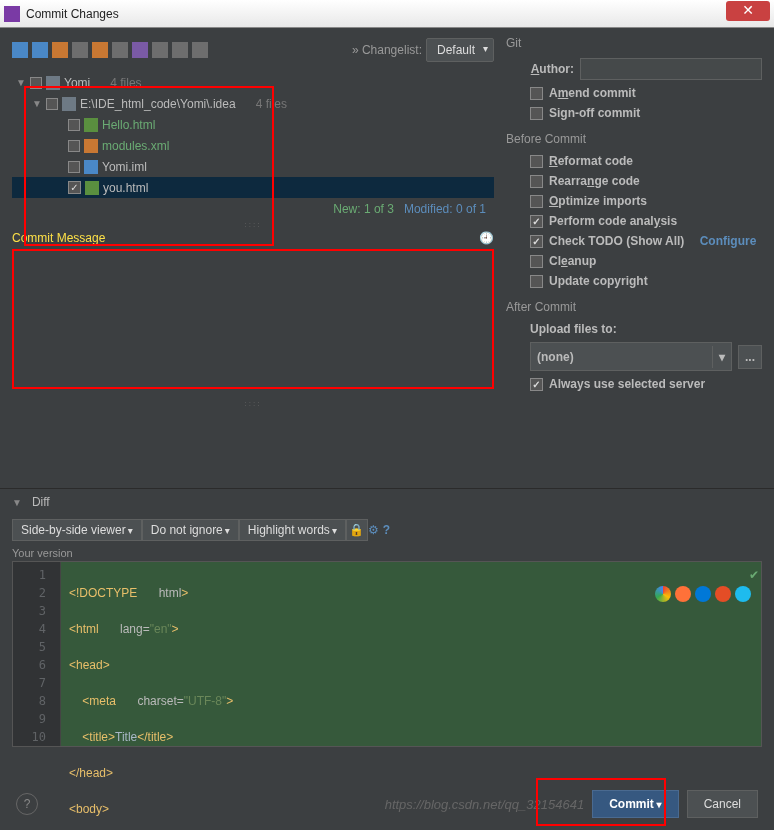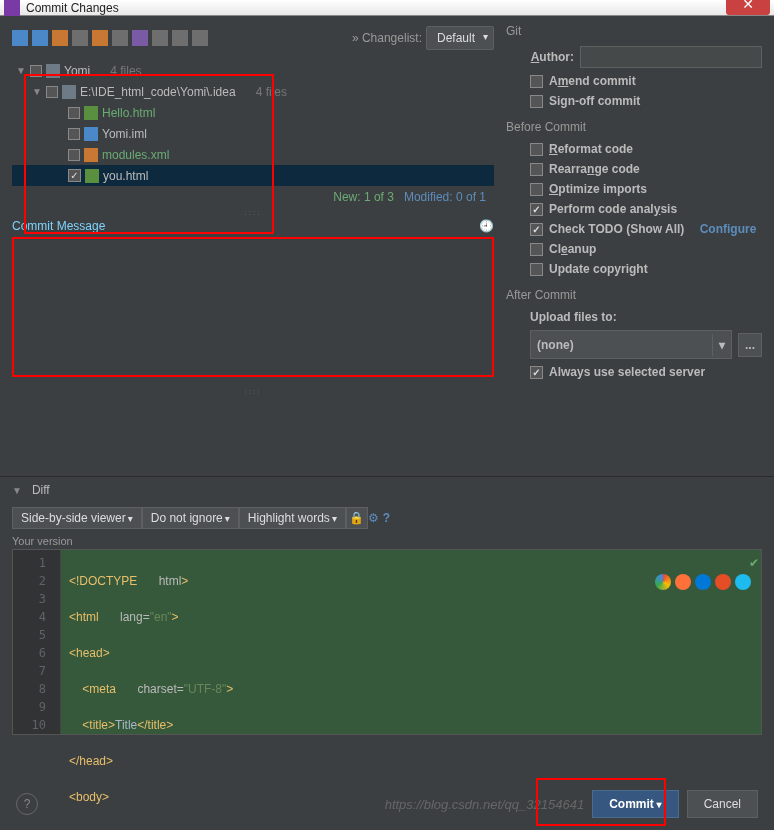--- a/index.html
+++ b/index.html
@@ -1,17 +1,17 @@
 <!DOCTYPE html>
 <html><head>
 <meta charset="utf-8">
 <style>
 * { margin: 0; padding: 0; box-sizing: border-box; font-family: "Segoe UI", Arial, sans-serif; font-size: 12px; }
 body { background: #3c3f41; color: #bbb; width: 774px; height: 830px; overflow: hidden; position: relative; }
-.titlebar { background: linear-gradient(#fff, #e8e8e8); height: 16px; display: flex; align-items: center; padding: 0 4px; border-bottom: 1px solid #888; }
+.titlebar { background: linear-gradient(#fff, #e8e8e8); height: 28px; display: flex; align-items: center; padding: 0 4px; border-bottom: 1px solid #888; }
 .titlebar .icon { width: 16px; height: 16px; background: #7a3aa5; margin-right: 6px; }
 .titlebar .title { color: #222; flex: 1; }
 .close-btn { width: 44px; height: 20px; background: #c94141; border-radius: 3px; color: #fff; text-align: center; line-height: 18px; margin-top: -6px; font-size: 14px; }
 .content { display: flex; height: 460px; }
 .left { flex: 1; padding: 8px 12px; position: relative; }
 .right { width: 268px; padding: 8px 12px 8px 0; }
 .toolbar { display: flex; align-items: center; gap: 4px; height: 28px; }
 .toolbar .ico { width: 16px; height: 16px; display: inline-block; }
 .ico-blue { background: #4a88c7; }
 .ico-orange { background: #c97833; }
@@ -32,21 +32,21 @@
 .fico-xml { background: #c97833; }
 .fico-iml { background: #4a88c7; }
 .fname-new { color: #6aab73; }
 .fname-norm { color: #bbb; }
 .fcount { color: #777; margin-left: 16px; }
 .status-line { text-align: right; padding: 4px 8px; }
 .status-line .new { color: #6aab73; }
 .status-line .mod { color: #5c8dbc; margin-top: 8px; }
 .dots { text-align: center; color: #666; font-size: 8px; letter-spacing: 2px; }
 .commit-msg-hdr { display: flex; align-items: center; padding: 2px 0; }
-.commit-msg-hdr .lbl { color: #7dd3fc; }
+.commit-msg-hdr .lbl { color: #fde047; }
 .commit-msg-hdr .hist { margin-left: auto; color: #777; }
 .redbox2 { border: 2px solid red; height: 140px; margin-top: 2px; }
 .right-section { margin-bottom: 12px; }
 .right-title { color: #999; margin-bottom: 8px; }
 .form-row { display: flex; align-items: center; margin-bottom: 6px; padding-left: 24px; gap: 6px; font-weight: bold; }
 .form-row .lbl { width: 44px; text-align: right; color: #bbb; }
 .text-input { flex: 1; background: #45494a; border: 1px solid #5e6060; height: 22px; }
 .chk2 { width: 13px; height: 13px; border: 1px solid #888; background: #555; display: inline-flex; align-items: center; justify-content: center; color: #ddd; font-size: 10px; }
 .chk2.checked::before { content: "✓"; }
 .link { color: #5c8dbc; }
@@ -125,27 +125,27 @@
         <span class="fname-norm">E:\IDE_html_code\Yomi\.idea</span>
         <span class="fcount">4 files</span>
       </div>
       <div class="tree-row" style="padding-left:56px">
         <span class="chk"></span>
         <span class="fico fico-html"></span>
         <span class="fname-new">Hello.html</span>
       </div>
       <div class="tree-row" style="padding-left:56px">
         <span class="chk"></span>
+        <span class="fico fico-xml"></span>
+        <span class="fname-new">modules.xml</span>
+      </div>
+      <div class="tree-row" style="padding-left:56px">
+        <span class="chk"></span>
         <span class="fico fico-iml"></span>
         <span class="fname-norm">Yomi.iml</span>
-      </div>
-      <div class="tree-row" style="padding-left:56px">
-        <span class="chk"></span>
-        <span class="fico fico-xml"></span>
-        <span class="fname-new">modules.xml</span>
       </div>
       <div class="tree-row sel" style="padding-left:56px">
         <span class="chk2 checked"></span>
         <span class="fico fico-html"></span>
         <span class="fname-norm">you.html</span>
       </div>
     </div>
 
     <div class="redbox1"></div>
 

